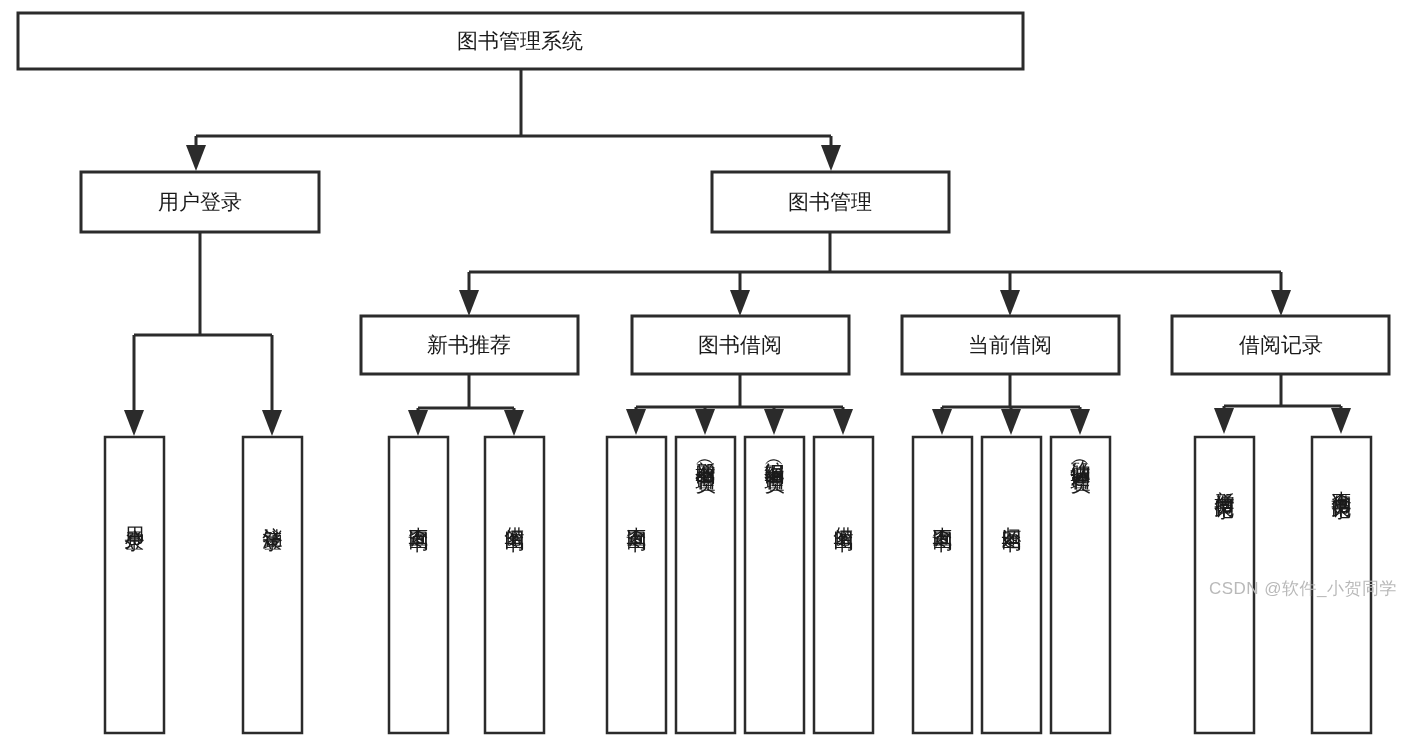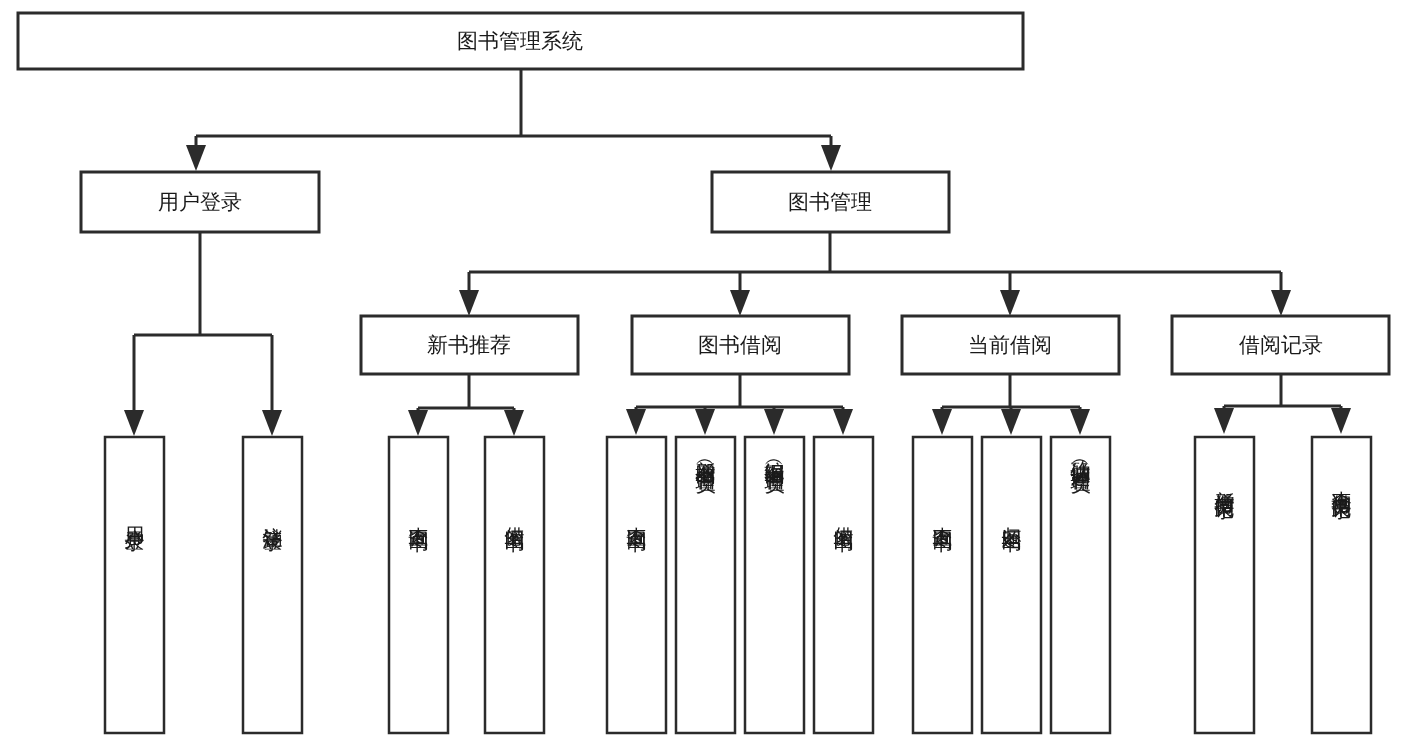--- a/index.html
+++ b/index.html
@@ -264,14 +264,15 @@
   </div>
 
   <div class="leaf-label-wrap" style="left:1195px; top:437px; width:59px; height:296px;">
     <span class="leaf-label" style="margin-top:38px;">新增借阅记录</span>
   </div>
 
   <div class="leaf-label-wrap" style="left:1312px; top:437px; width:59px; height:296px;">
     <span class="leaf-label" style="margin-top:38px;">查询借阅记录</span>
   </div>
 
+  <div class="watermark">CSDN @软件_小贺同学</div>
 
 </div>
 
 </body></html>

